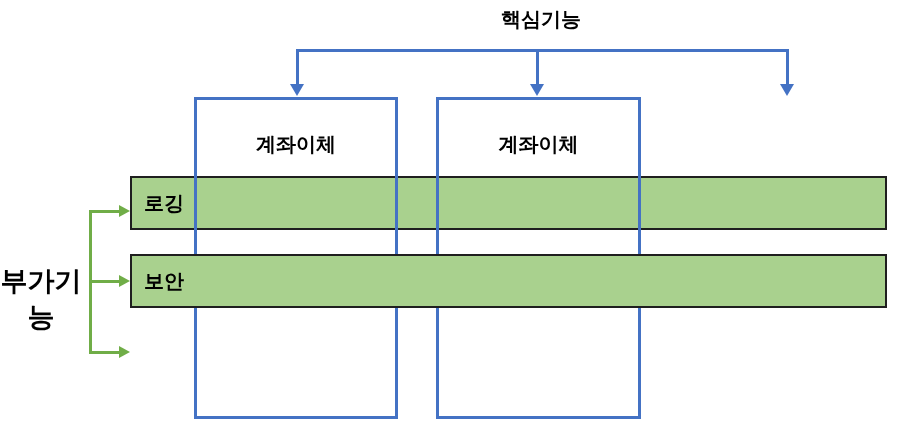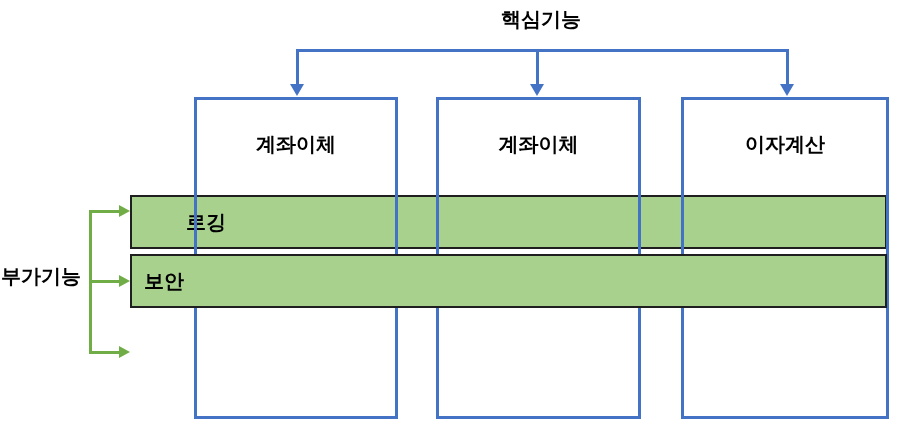--- a/index.html
+++ b/index.html
@@ -25,28 +25,28 @@
   .a1 { left:290px; } .a2 { left:530px; } .a3 { left:780px; }
   
   .corebox { position:absolute; top:97px; height:322px; box-sizing:border-box;
            border:3px solid var(--core-blue,#4472C4); background:transparent; z-index:2; }
   .b1 { left:194px; width:204px; } .b2 { left:436px; width:205px; } .b3 { left:681px; width:208px; }
   .boxlabel { position:absolute; top:31px; left:0; width:100%; text-align:center;
            font-size:20px; font-weight:bold; }
   
   .bar { position:absolute; left:130px; width:757px; height:54px; box-sizing:border-box;
            background:var(--bar-fill,#A9D18E); border:2px solid var(--bar-border,#1F1F1F); }
-  .bar1 { top:195px; z-index:1;padding-left:42px; }   
+  .bar1 { top:176px; z-index:1; }   
   .bar2 { top:254px; z-index:3; }   
   .bar3 { top:326px; z-index:3; }
   .barlabel { display:block; padding-left:12px; line-height:50px;
            font-size:20px; font-weight:bold; }
   
   .sidelabel { position:absolute; left:0; top:263px; width:82px; text-align:center;
-           font-size:20px; font-weight:bold; z-index:4; }
+           font-size:27px; font-weight:bold; z-index:4; }
   .bracket-v { position:absolute; left:89px; top:210px; width:3px; height:144px;
            background:var(--aspect-green,#70AD47); z-index:4; }
   .bracket-h { position:absolute; left:89px; width:31px; height:3px;
            background:var(--aspect-green,#70AD47); z-index:4; }
   .h1 { top:210px; } .h2 { top:280px; } .h3 { top:351px; }
   .arrowright { position:absolute; left:119px; width:0; height:0;
            border-top:6px solid transparent; border-bottom:6px solid transparent;
            border-left:11px solid var(--aspect-green,#70AD47); z-index:4; }
   .r1 { top:205px; } .r2 { top:275px; } .r3 { top:346px; }
 </style>
@@ -64,23 +64,20 @@
   <div class="arrowdown a1"></div>
   <div class="arrowdown a2"></div>
   <div class="arrowdown a3"></div>
 
   <div class="corebox b1">
     <div class="boxlabel">계좌이체</div>
   </div>
   <div class="corebox b2">
     <div class="boxlabel">계좌이체</div>
   </div>
-  <div class="corebox b3">
-    <div class="boxlabel">이자계산</div>
-  </div>
 
   <div class="bar bar1">
     <span class="barlabel">로깅</span>
   </div>
   <div class="bar bar2">
     <span class="barlabel">보안</span>
   </div>
 
   <div class="sidelabel">부가기능</div>
   <div class="bracket-v"></div>

